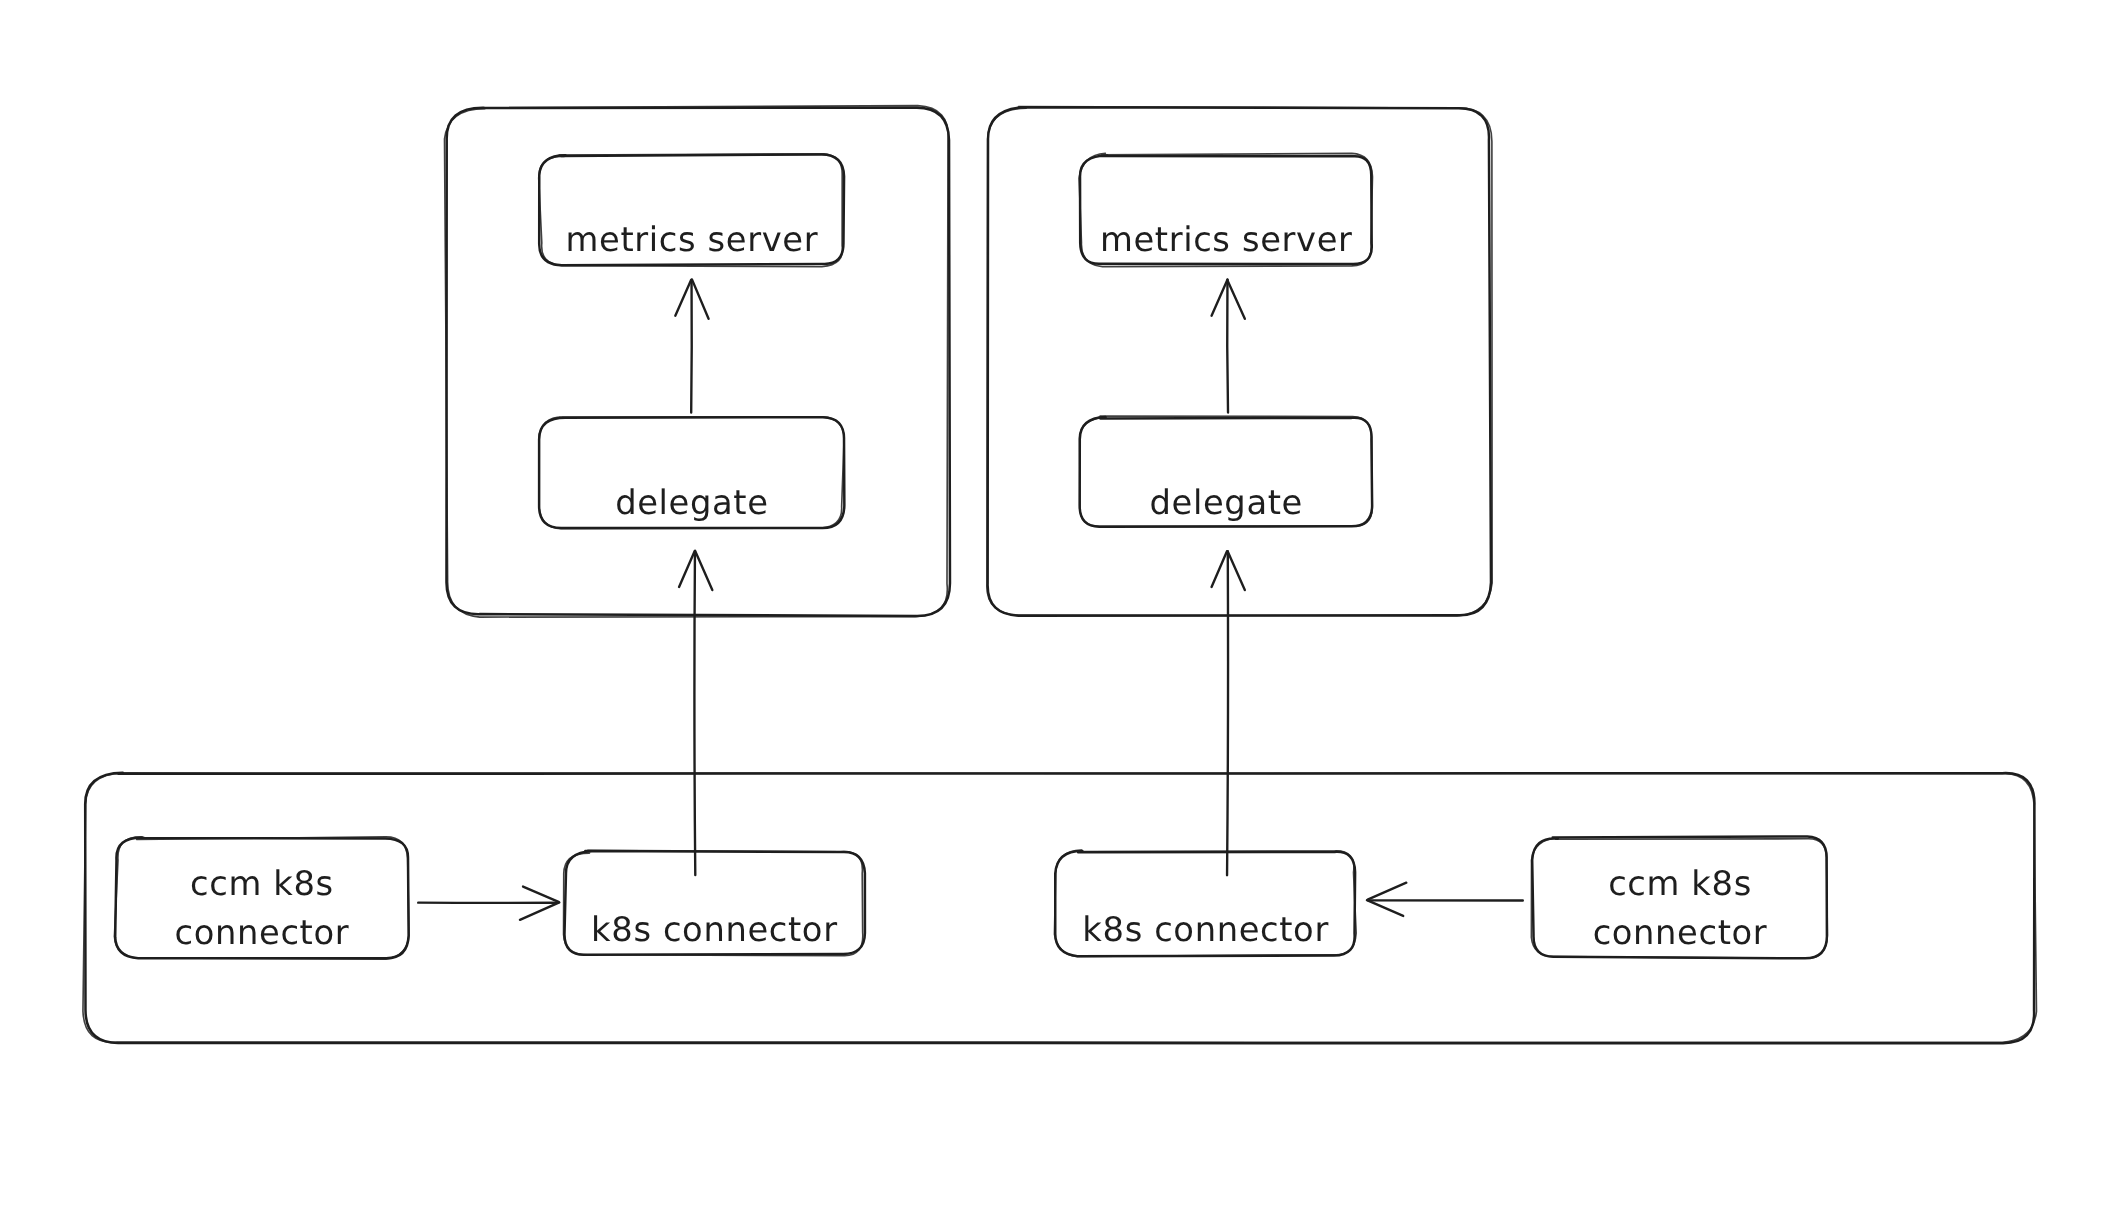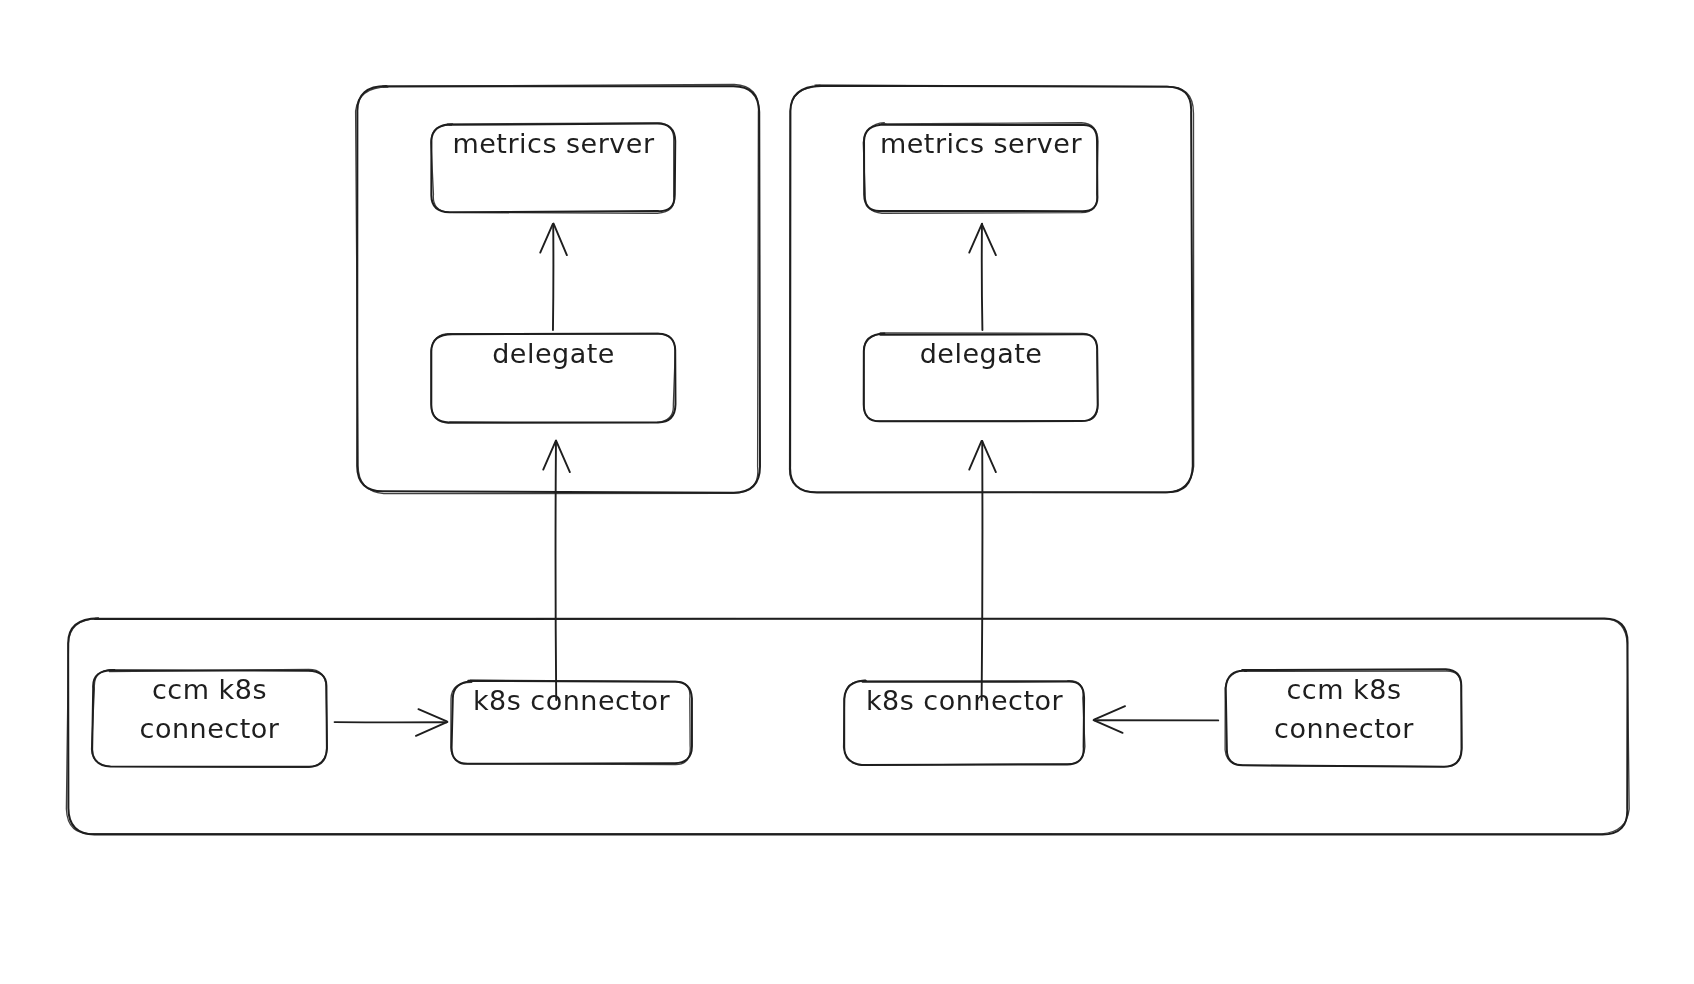--- a/index.html
+++ b/index.html
@@ -26,21 +26,21 @@
     position: absolute;
     color: #1e1e1e;
     font-family: "DejaVu Sans", sans-serif;
     white-space: pre;
     pointer-events: none;
     letter-spacing: 0.5px;
   }
   .node-label {
     display: flex;
     align-items: center;
-    justify-content: flex-start;
+    justify-content: flex-end;
     text-align: center;
     line-height: 1.45;
   }
   .group-label {
     font-size: 23px;
   }
   .box-label {
     font-size: 27px;
   }
 </style>

